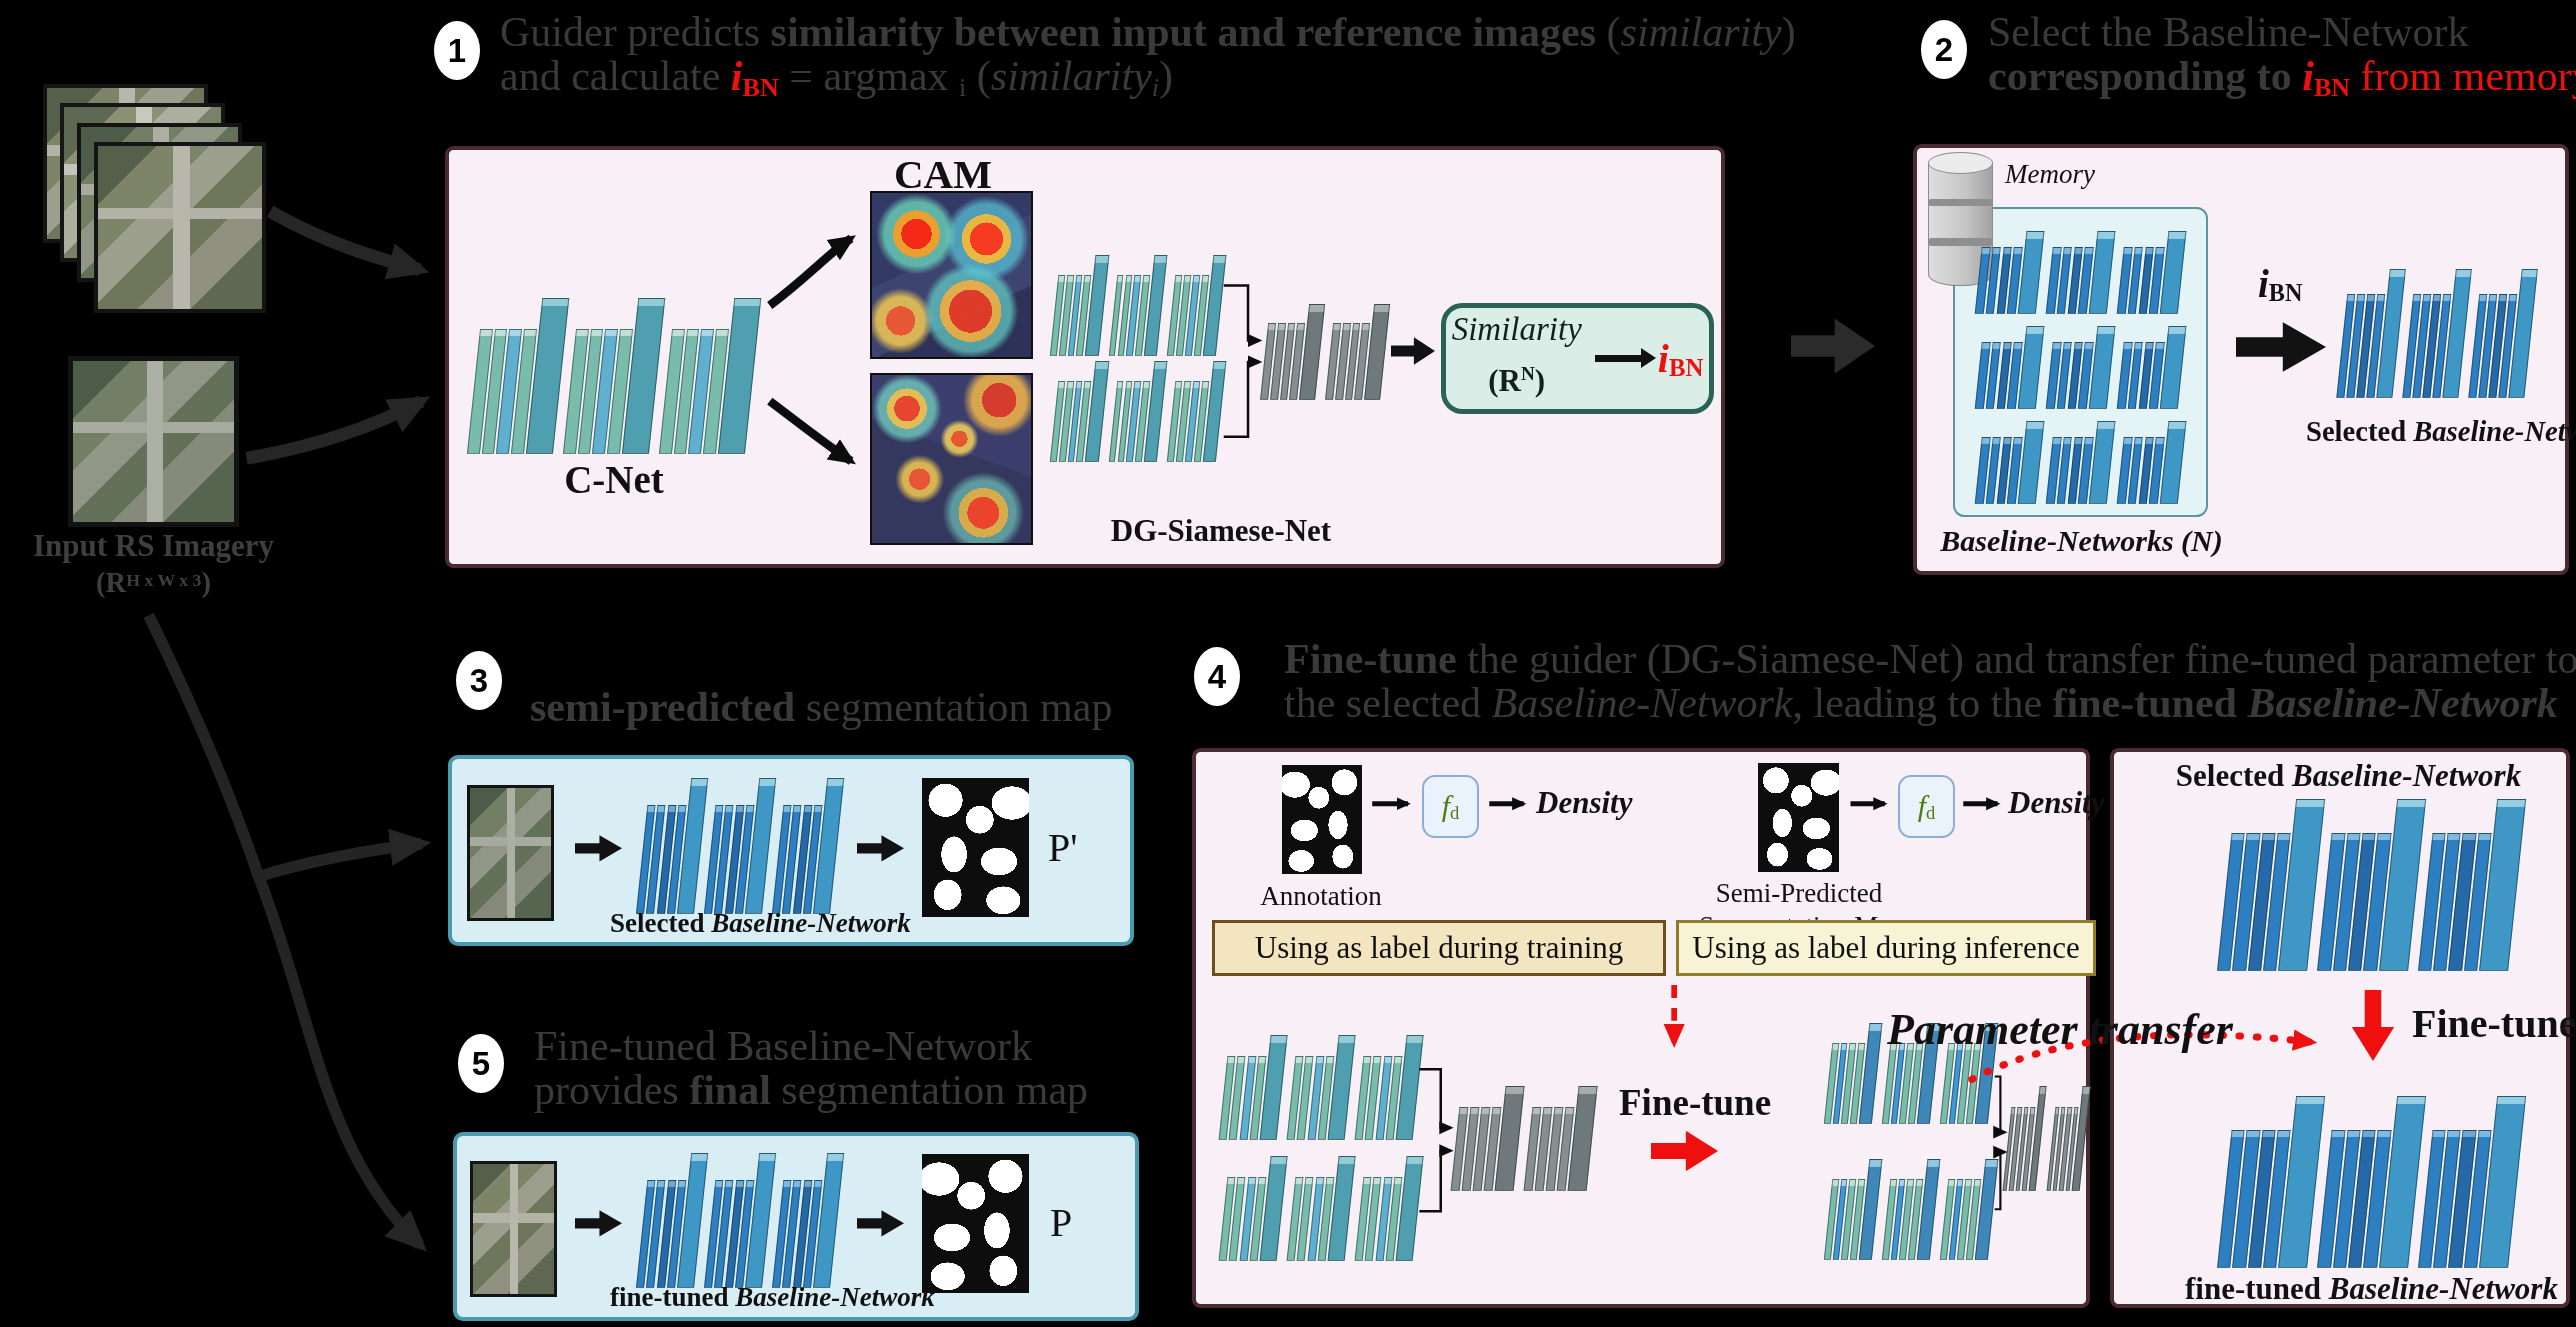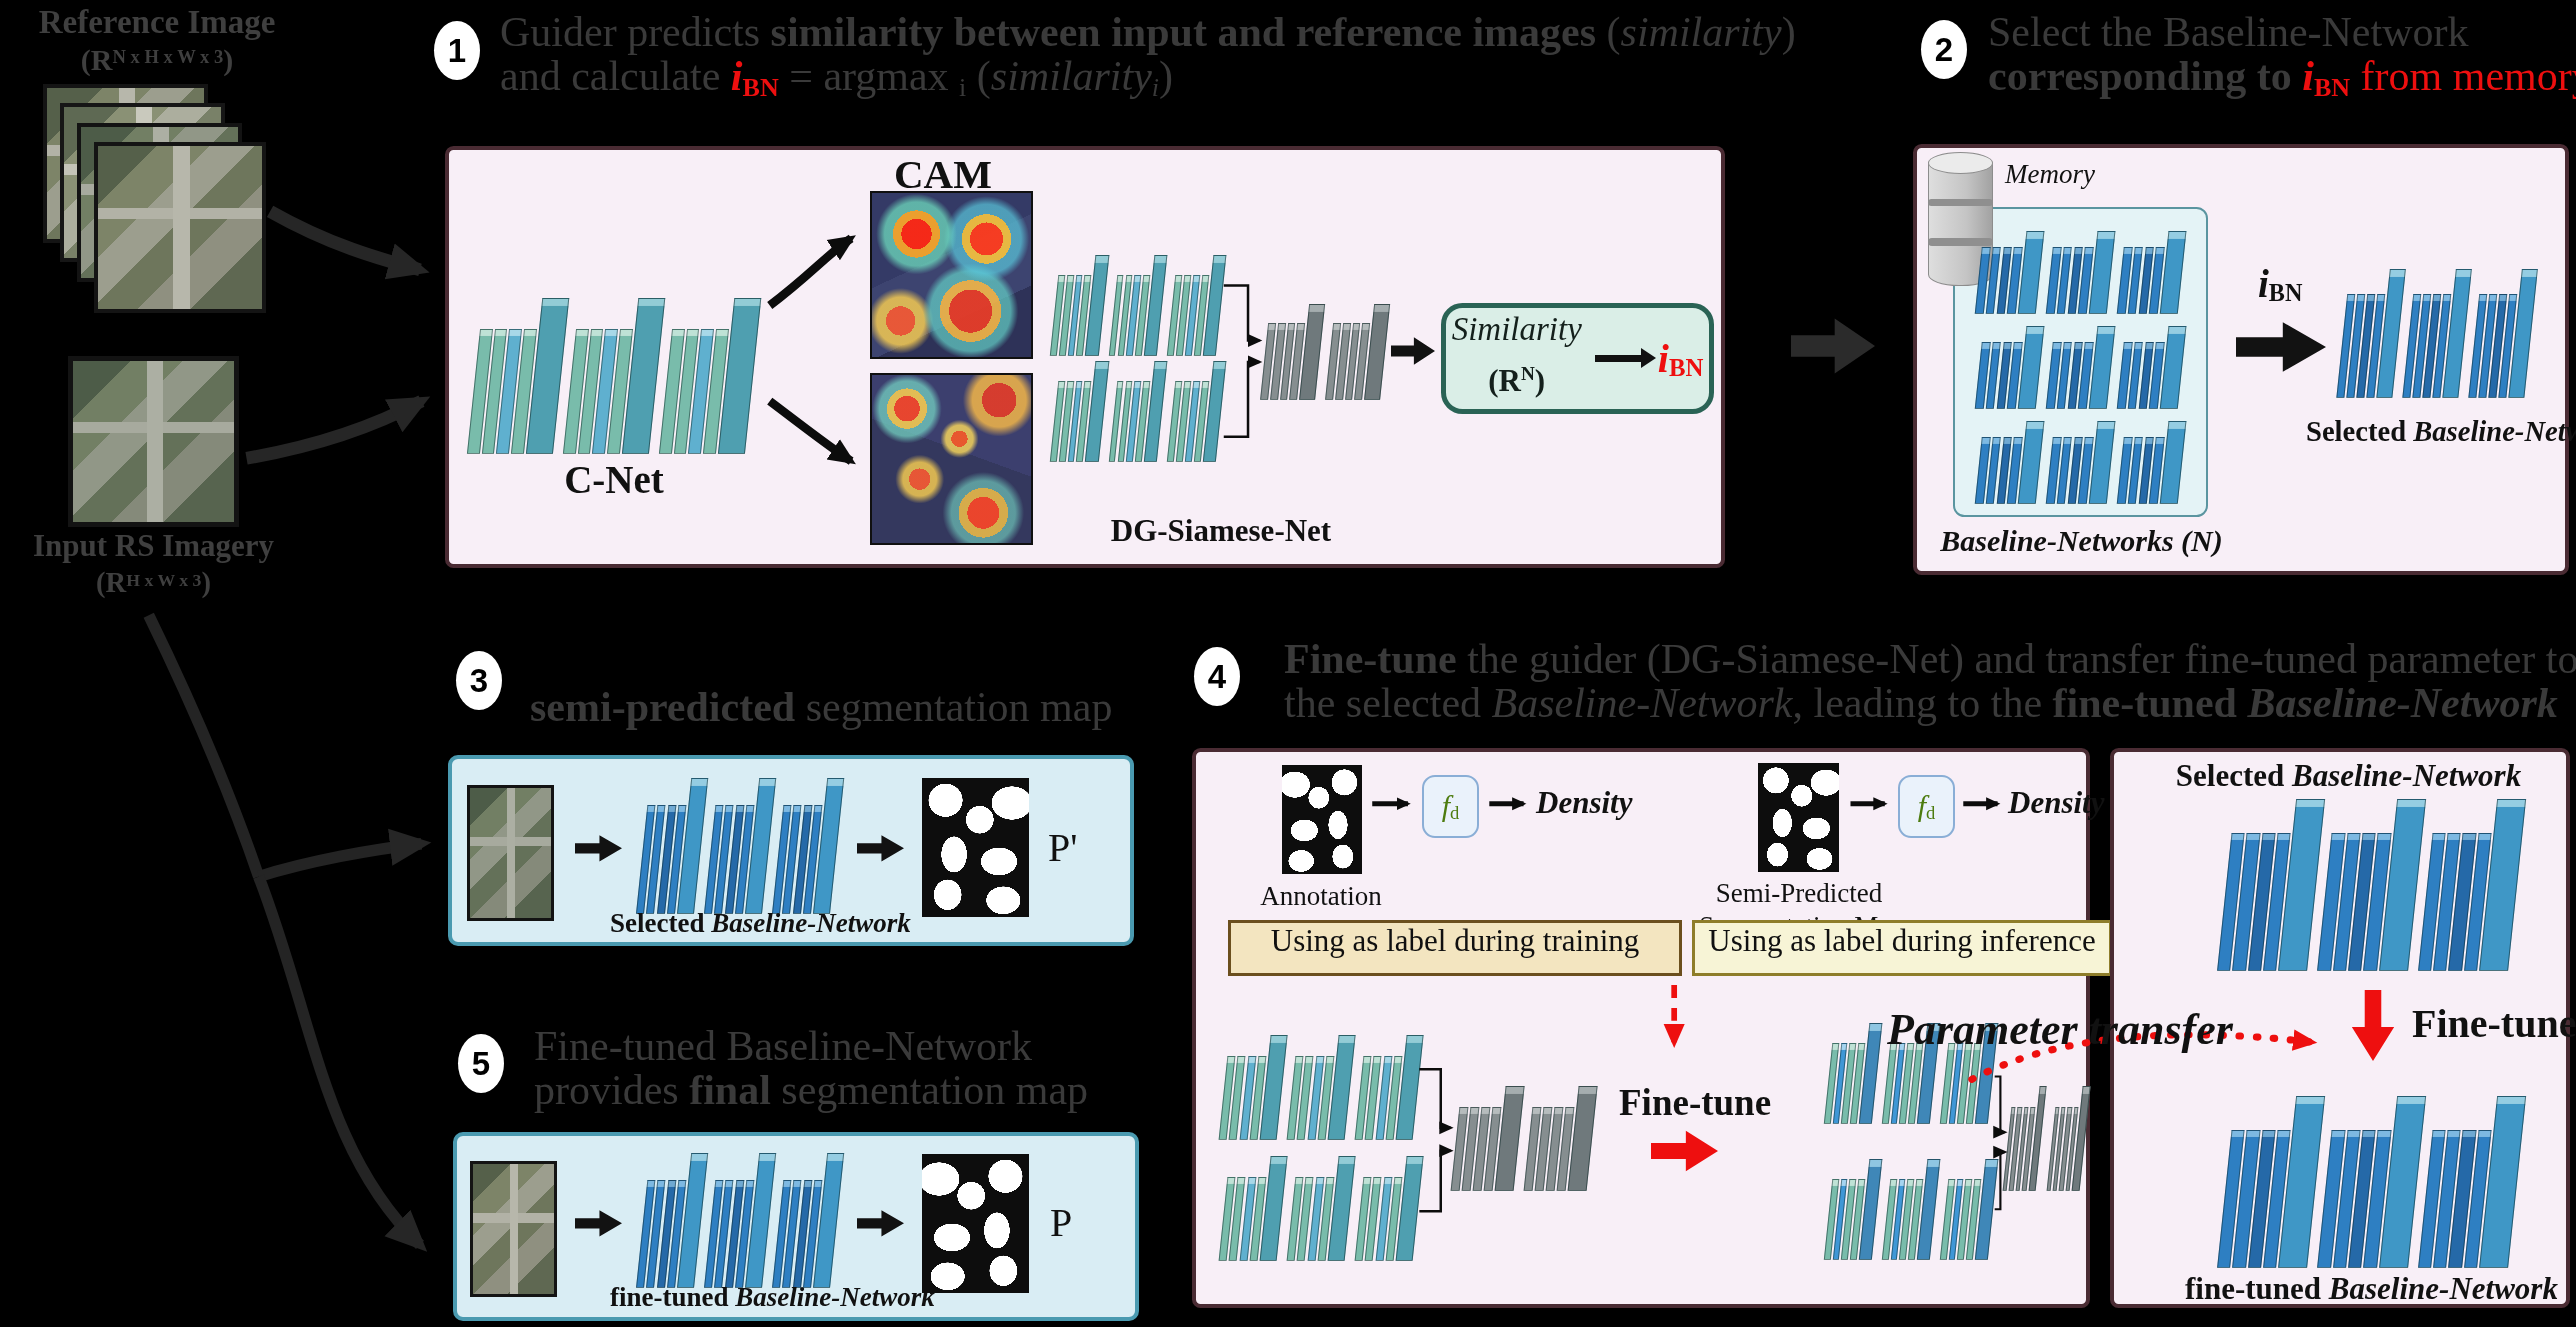--- a/index.html
+++ b/index.html
@@ -67,44 +67,38 @@
   .seg.v2{transform:scaleX(-1);}
   
   .arr-r{position:absolute;clip-path:polygon(0 32%,52% 32%,52% 4%,100% 50%,52% 96%,52% 68%,0 68%);}
   .arr-d{position:absolute;clip-path:polygon(32% 0,68% 0,68% 52%,96% 52%,50% 100%,4% 52%,32% 52%);}
   .black{background:#121212}.gray{background:#2b2b2b}.redbg{background:#ee0f0f}
   
   .simbox{position:absolute;background:#daeee7;border:5px solid #2a6355;border-radius:21.4px;
           display:flex;align-items:center;justify-content:center;gap:13px;color:#14201c;}
   .fdbox{position:absolute;background:#eaf2fb;border:2.1px solid #8aaed6;border-radius:13px;
          display:flex;align-items:center;justify-content:center;font-size:30px;color:#4d7c0f;}
-  .banner{position:absolute;display:flex;justify-content:center;
-          font-size:31px;color:#101010;white-space:nowrap;margin-left:16px;}
+  .banner{position:absolute;display:flex;align-items:center;justify-content:center;
+          font-size:31px;color:#101010;white-space:nowrap;}
   .banner.train{background:#f3e5c0;border:3.6px solid #6b4f1e;}
   .banner.infer{background:#f7f4d6;border:3.6px solid #8e7d2a;}
   .db{position:absolute;background:linear-gradient(90deg,#dedede,#c4c4c4 60%,#a2a2a2);
       border:1.4px solid #8c8c8c;border-radius:31px/11.4px;}
   .db .db-top{position:absolute;top:-2.1px;left:-1.4px;right:-1.4px;height:20px;border-radius:50%;
       background:#ebebeb;border:1.4px solid #8c8c8c;}
   .db .band{position:absolute;left:-1.4px;right:-1.4px;height:7.9px;background:#8f8f8f;border-radius:4.3px;}
   .lbl{position:absolute;color:#111;white-space:nowrap;}
   .center{text-align:center;}
   svg.overlay{position:absolute;left:0;top:0;pointer-events:none;}
 </style>
 </head>
 <body>
 
 <div id="canvas">
 
-  <div class="dimlabel" style="left:7.1px;top:4.3px;width:300px;font-size:33px;">
-    <span>Reference Image</span><br>
-    <span style="font-size:30px;">
-      <span>(R</span><sup>N x H x W x 3</sup><span>)</span>
-    </span>
-  </div>
   <div class="abs" style="left:43px;top:84px;width:228px;height:236px;">
     <div class="sat" style="left:0px;top:0px;width:157px;height:151px;"></div>
     <div class="sat v2" style="left:17px;top:19px;width:157px;height:151px;"></div>
     <div class="sat v3" style="left:34px;top:39px;width:157px;height:151px;"></div>
     <div class="sat" style="left:51px;top:58px;width:164px;height:163px;"></div>
   </div>
 
   <div class="sat v3" style="left:68px;top:356px;width:161px;height:161px;border-width:5px;"></div>
   <div class="dimlabel" style="left:0px;top:528px;width:307px;font-size:31px;">
     <span>Input RS Imagery</span><br>

